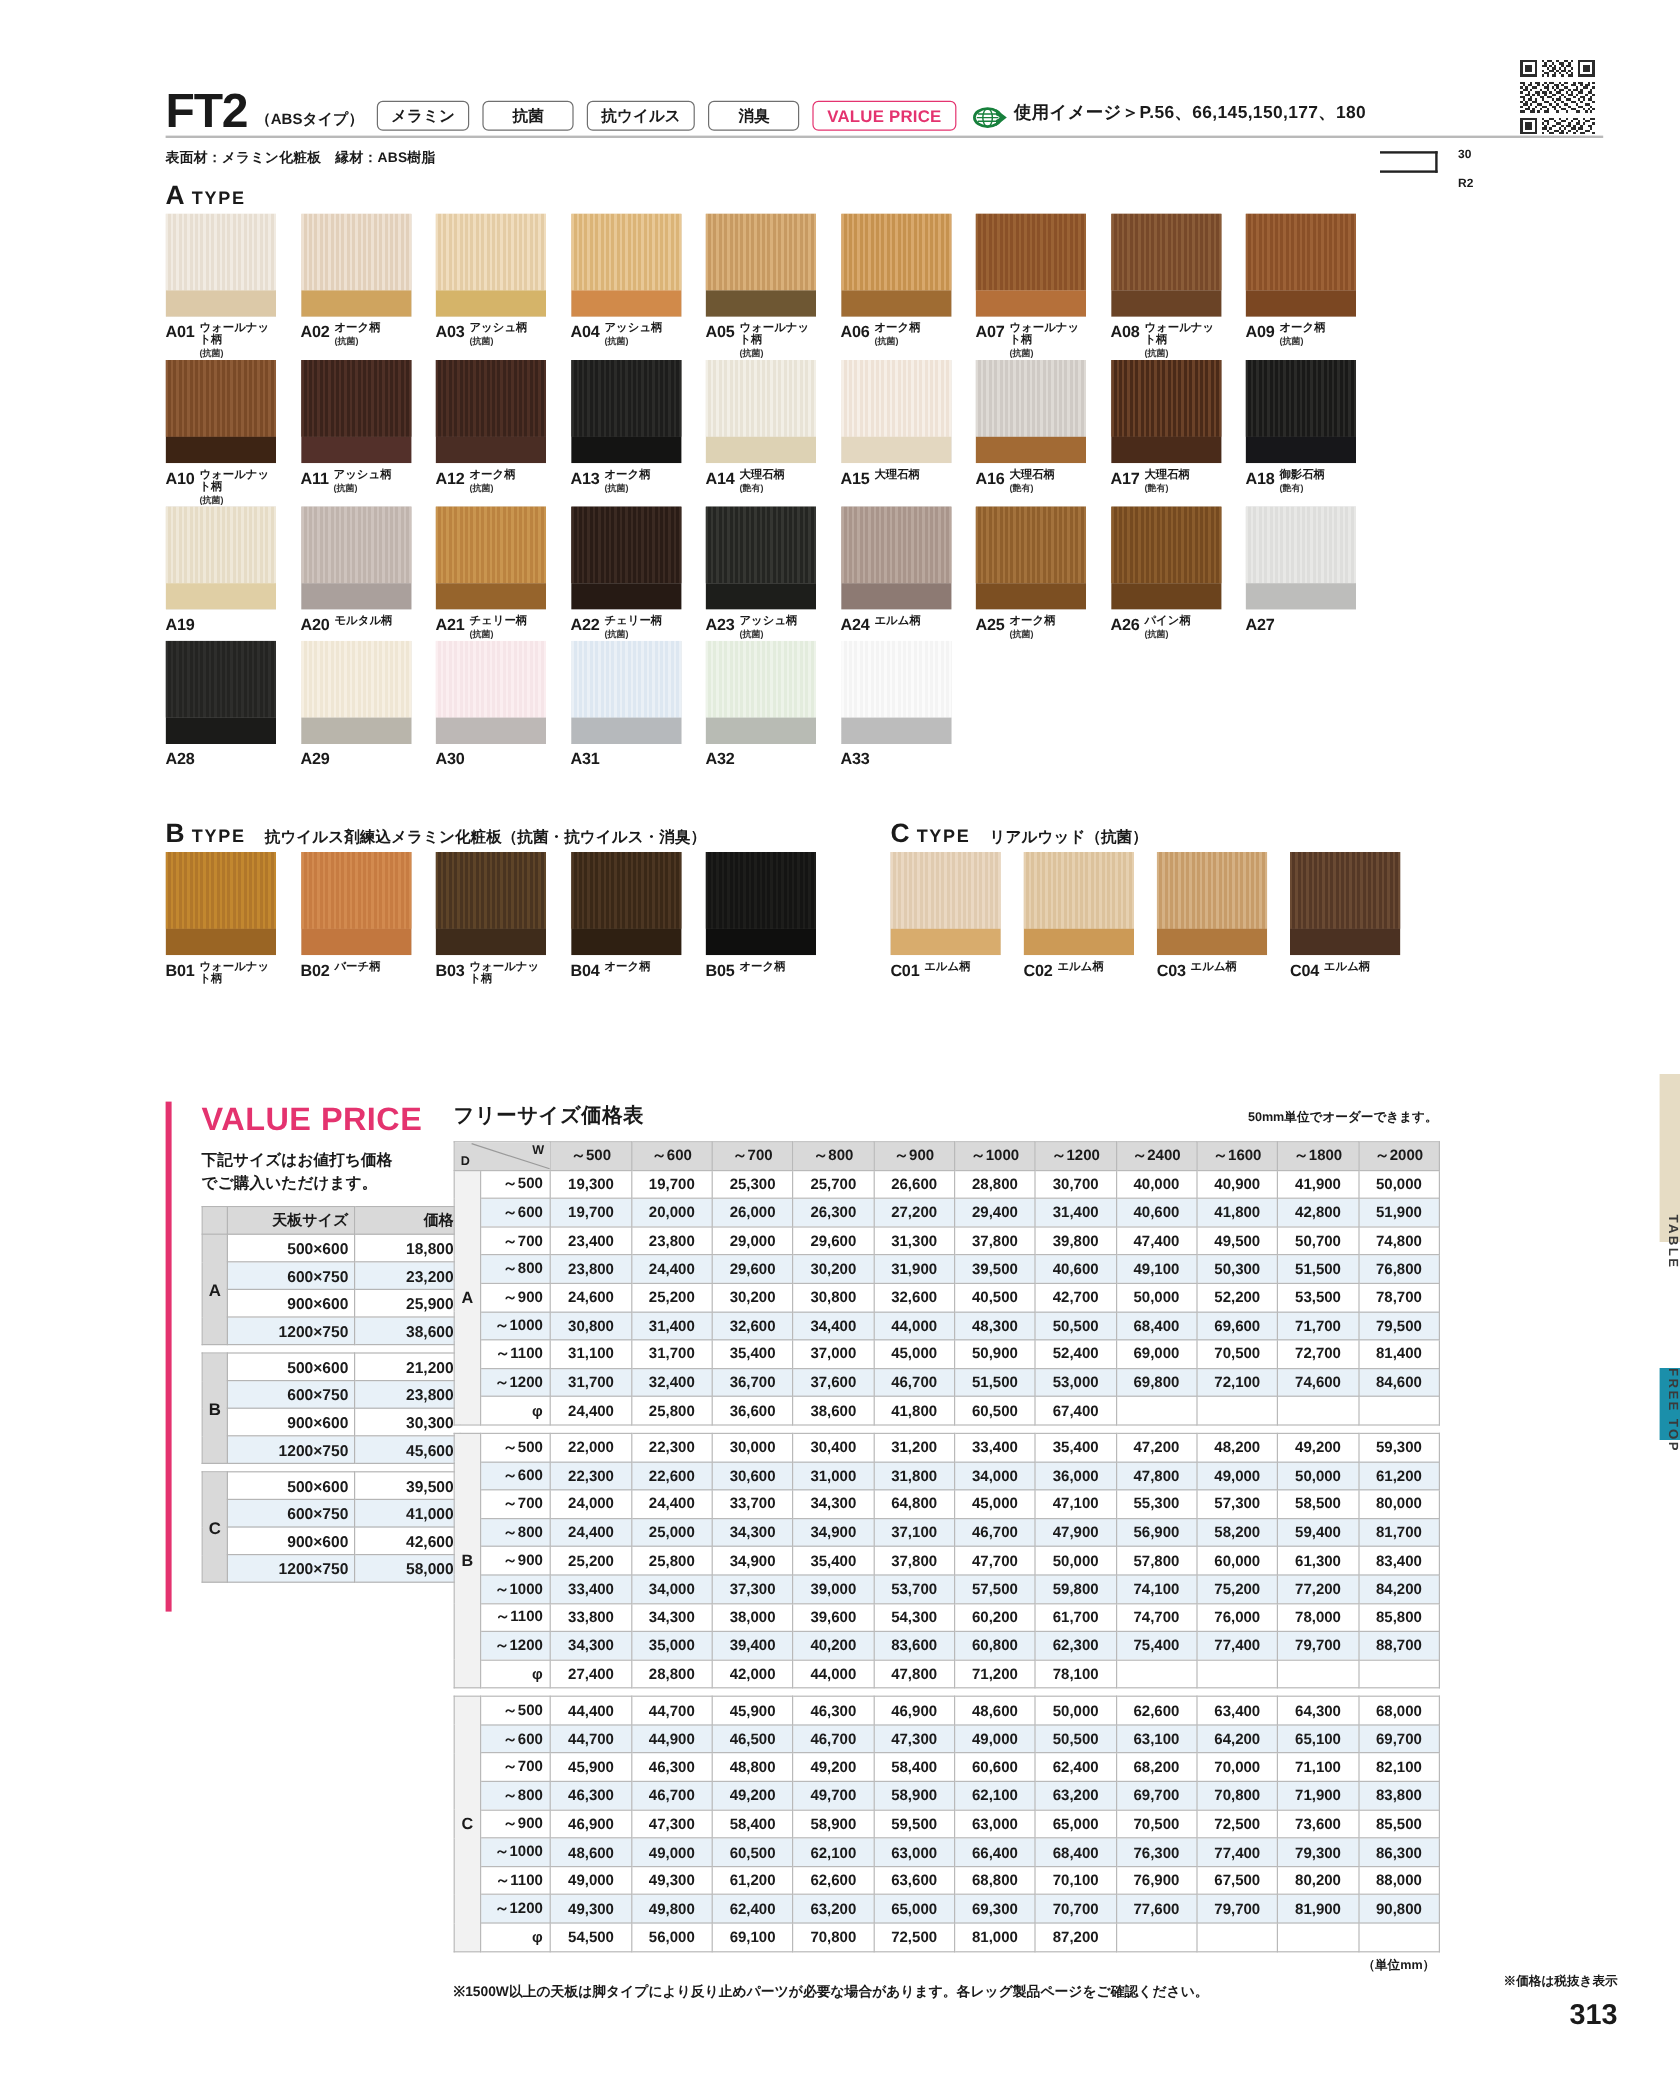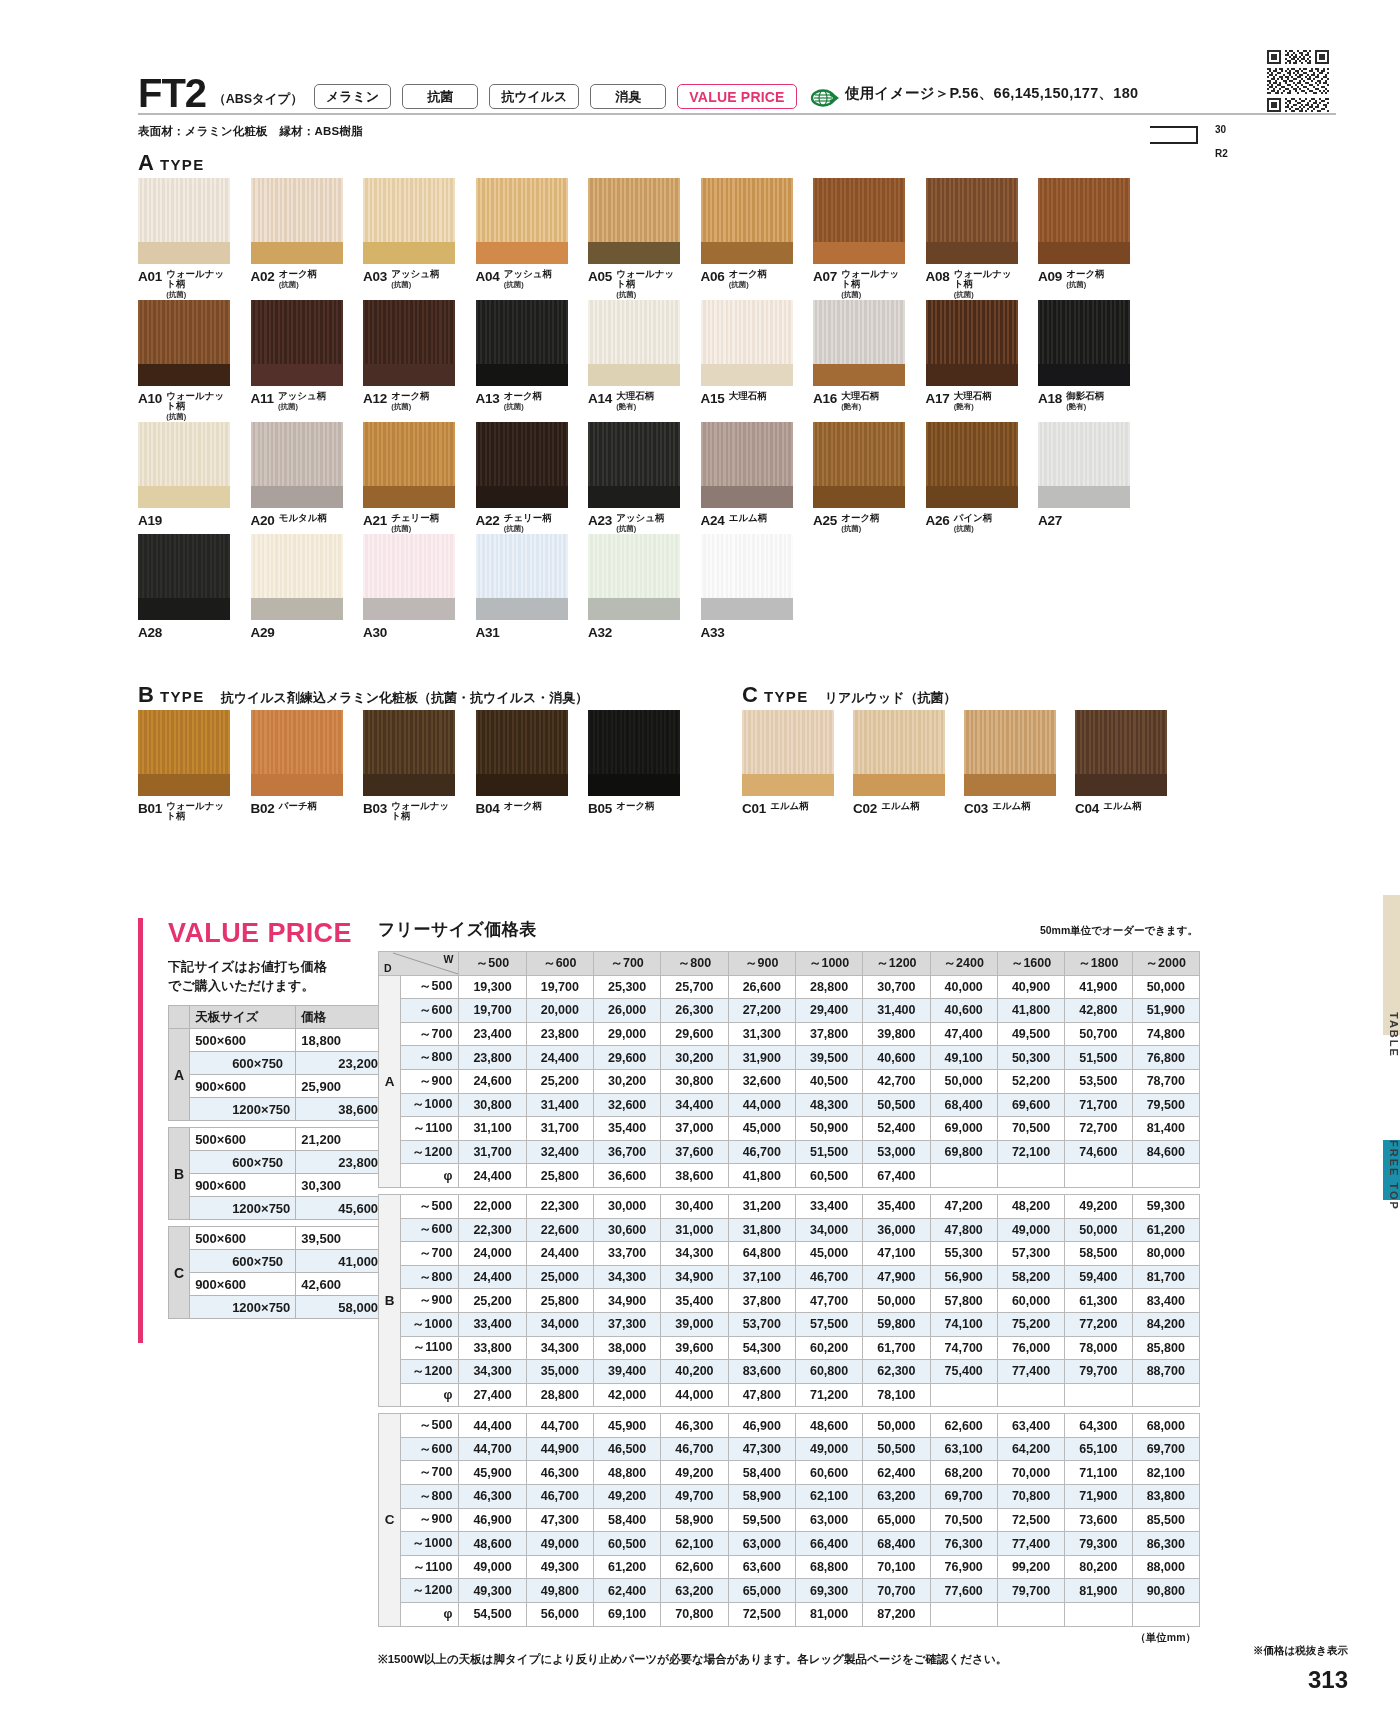--- a/index.html
+++ b/index.html
@@ -57,21 +57,21 @@
   
   .bc-grid { position:absolute; display:grid; grid-template-columns:repeat(5,107px); column-gap:5.5px; }
   .c-grid  { position:absolute; display:grid; grid-template-columns:repeat(4,107px); column-gap:4px; }
 
   
   .vp-panel { position:absolute; left:138px; top:918px; width:225px; }
   .vp-bar { position:absolute; left:0; top:0; width:5px; height:425px; background:#e4336f; }
   .vp-title { margin-left:30px; font-size:27px; font-weight:700; color:#e4336f; letter-spacing:.4px; line-height:30px; }
   .vp-desc { margin-left:30px; margin-top:9px; font-size:13px; font-weight:700; line-height:19px; letter-spacing:.1px; }
   .vp-tbl { margin-left:30px; margin-top:10px; border-collapse:collapse; font-size:13px; font-weight:700; }
-  .vp-tbl td, .vp-tbl th { border:1px solid #b5b5b5; height:23px; padding:0 5px; text-align:left; white-space:nowrap; }
+  .vp-tbl td, .vp-tbl th { border:1px solid #b5b5b5; height:23px; padding:0 5px; text-align:right; white-space:nowrap; }
   .vp-tbl th { background:#d9d9d9; font-weight:700; font-size:12.5px; }
   .vp-tbl td.grp { background:#d9d9d9; width:20px; font-size:14px; }
   .vp-tbl tr.alt td { background:#e8f1f8;padding-left:42px; }
   .vp-tbl td.sz { width:98px; }
   .vp-tbl td.pr { width:72px; }
   .vp-gap td { border:none; height:7px; background:#fff !important; }
 
   
   .fs-wrap { position:absolute; left:378px; top:918px; width:822px; }
   .fs-title { font-size:17px; font-weight:700; letter-spacing:.4px; }
@@ -1242,21 +1242,21 @@
           <tr class="">
             <td class="dep">～1100</td>
             <td class="v">49,000</td>
             <td class="v">49,300</td>
             <td class="v">61,200</td>
             <td class="v">62,600</td>
             <td class="v">63,600</td>
             <td class="v">68,800</td>
             <td class="v">70,100</td>
             <td class="v">76,900</td>
-            <td class="v">99,200</td>
+            <td class="v">67,500</td>
             <td class="v">80,200</td>
             <td class="v">88,000</td>
           </tr>
           <tr class="alt">
             <td class="dep">～1200</td>
             <td class="v">49,300</td>
             <td class="v">49,800</td>
             <td class="v">62,400</td>
             <td class="v">63,200</td>
             <td class="v">65,000</td>

